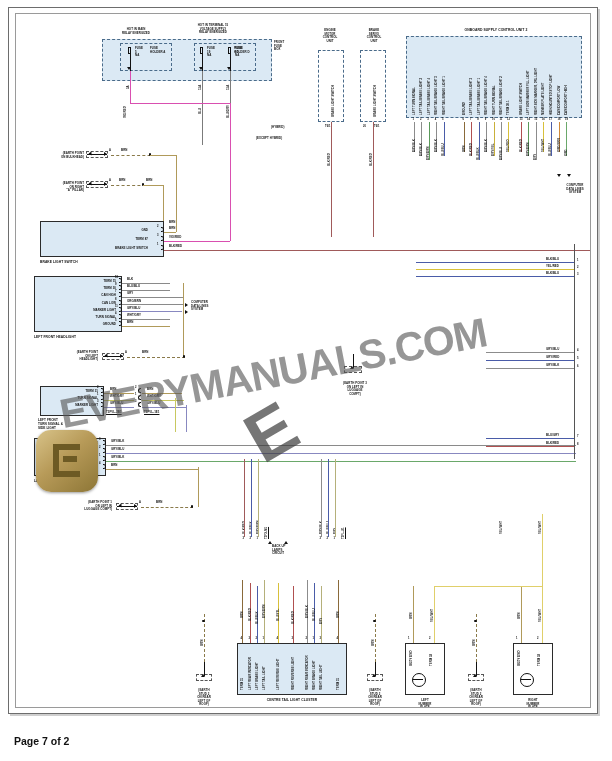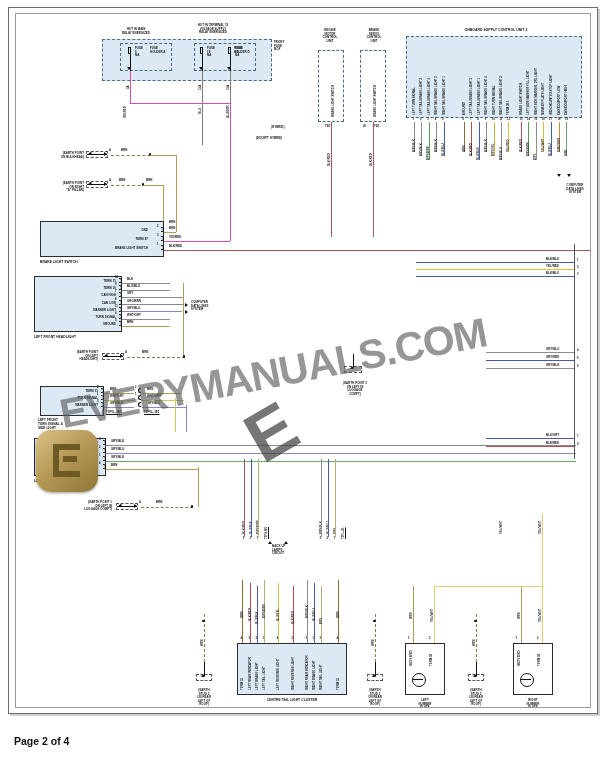--- a/index.html
+++ b/index.html
@@ -578,13 +578,13 @@
 
   <div class="wm">
     <div class="wm-badge"></div>
     <div class="wm-e">E</div>
     <div class="wm-text">EVERYMANUALS.COM</div>
   </div>
 
  </div>
 </div>
 
-<div class="footer">Page 2 of 4</div>
+<div class="footer">Page 7 of 2</div>
 
 </body></html>

